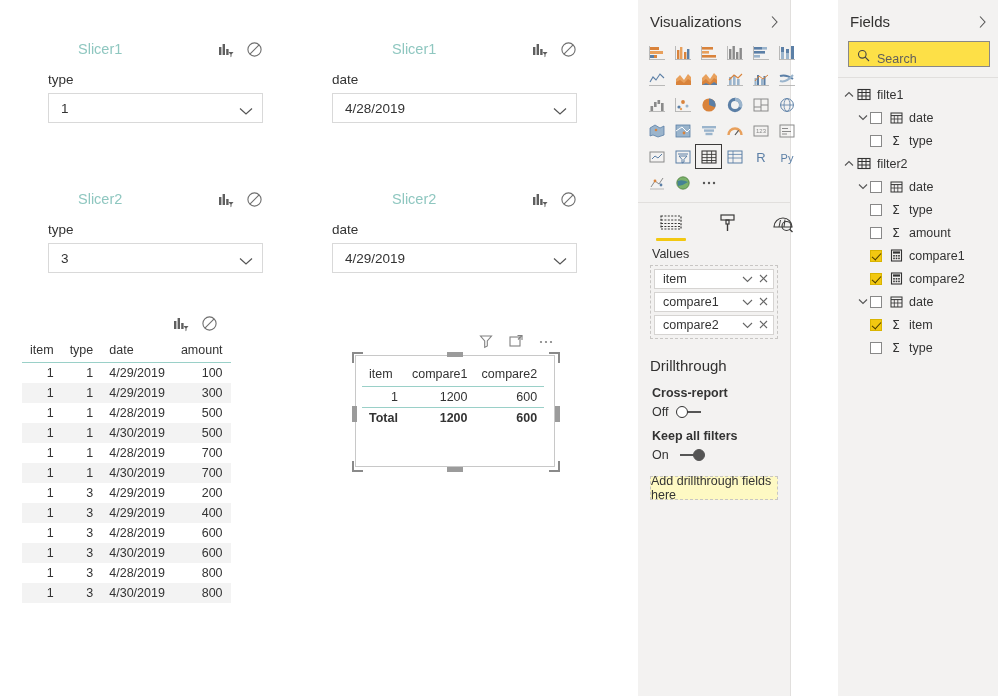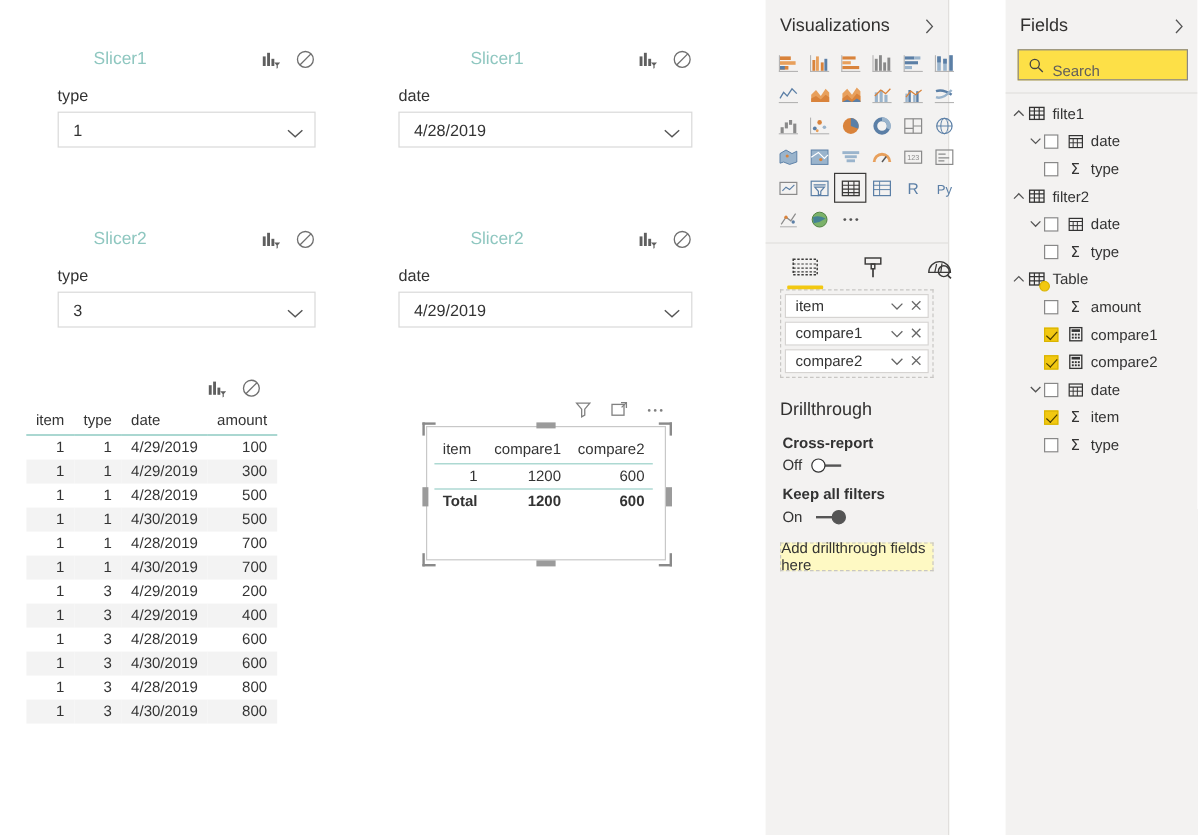--- a/index.html
+++ b/index.html
@@ -747,20 +747,21 @@
           <path d="M3 14 a9 9 0 0 1 18 0 z" fill="none" stroke="#3b3a39" stroke-width="1.2"></path>
           <line x1="8" y1="14" x2="9.5" y2="7" stroke="#3b3a39" stroke-width="1"></line>
           <line x1="13" y1="14" x2="14" y2="6.5" stroke="#3b3a39" stroke-width="1"></line>
           <circle cx="15.5" cy="13" r="4.5" fill="none" stroke="#3b3a39" stroke-width="1.2"></circle>
           <line x1="18.6" y1="16.3" x2="21.5" y2="19" stroke="#3b3a39" stroke-width="1.4"></line>
         </svg>
         <span class="underline"></span>
       </div>
     </div>
 
+    <div class="well-title">Values</div>
     <div class="well" id="values-well">
         <div class="well-item">
           <span class="wname">item</span>
           <span class="wicons">
             <span><svg width="11" height="7" viewBox="0 0 11 7">
                 <polyline points="1,1 5.5,5.5 10,1" fill="none" stroke="#666" stroke-width="1.1"></polyline>
               </svg></span>
             <span><svg width="9" height="9" viewBox="0 0 9 9">
                 <line x1="1" y1="1" x2="8" y2="8" stroke="#666" stroke-width="1.1"></line>
                 <line x1="8" y1="1" x2="1" y2="8" stroke="#666" stroke-width="1.1"></line>
@@ -909,38 +910,20 @@
             </svg>
           </span>
           <span>date</span>
         </div>
         <div class="node level2">
           <span class="cbox"></span>
           <span class="ficon">
             <span class="sigma">Σ</span>
           </span>
           <span>type</span>
-        </div>
-        <div class="node table-node">
-          <span class="caret">
-            <svg width="10" height="7" viewBox="0 0 10 7">
-              <polyline points="1,5.5 5,1.5 9,5.5" fill="none" stroke="#555" stroke-width="1.1"></polyline>
-            </svg>
-          </span>
-          <span class="ficon" style="position:relative;">
-            <svg width="14" height="13" viewBox="0 0 14 13">
-              <rect x="1" y="1.5" width="12" height="10" fill="none" stroke="#333" stroke-width="1.1"></rect>
-              <line x1="1" y1="4.5" x2="13" y2="4.5" stroke="#333" stroke-width="1"></line>
-              <line x1="1" y1="8" x2="13" y2="8" stroke="#333" stroke-width="1"></line>
-              <line x1="5" y1="1.5" x2="5" y2="11.5" stroke="#333" stroke-width="1"></line>
-              <line x1="9" y1="1.5" x2="9" y2="11.5" stroke="#333" stroke-width="1"></line>
-            </svg>
-            <span style="position:absolute;left:10px;top:8px;width:9px;height:9px;border-radius:50%;background:#f2c811;border:1px solid #d9b400;"></span>
-          </span>
-          <span>Table</span>
         </div>
         <div class="node level2">
           <span class="cbox"></span>
           <span class="ficon">
             <span class="sigma">Σ</span>
           </span>
           <span>amount</span>
         </div>
         <div class="node level2">
           <span class="cbox checked"></span>

